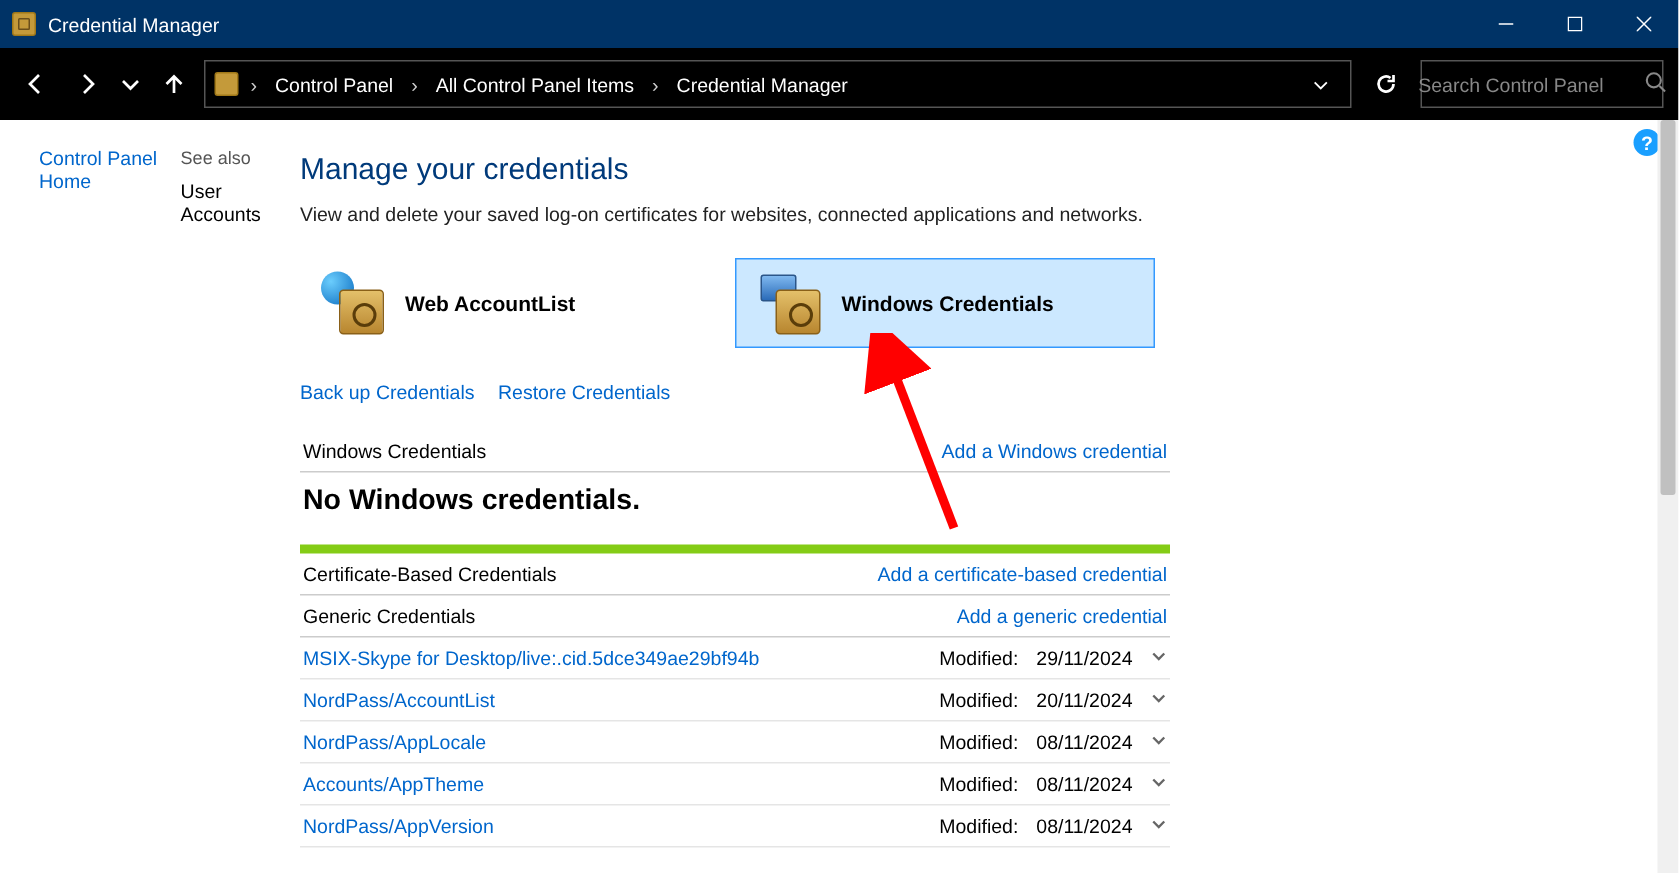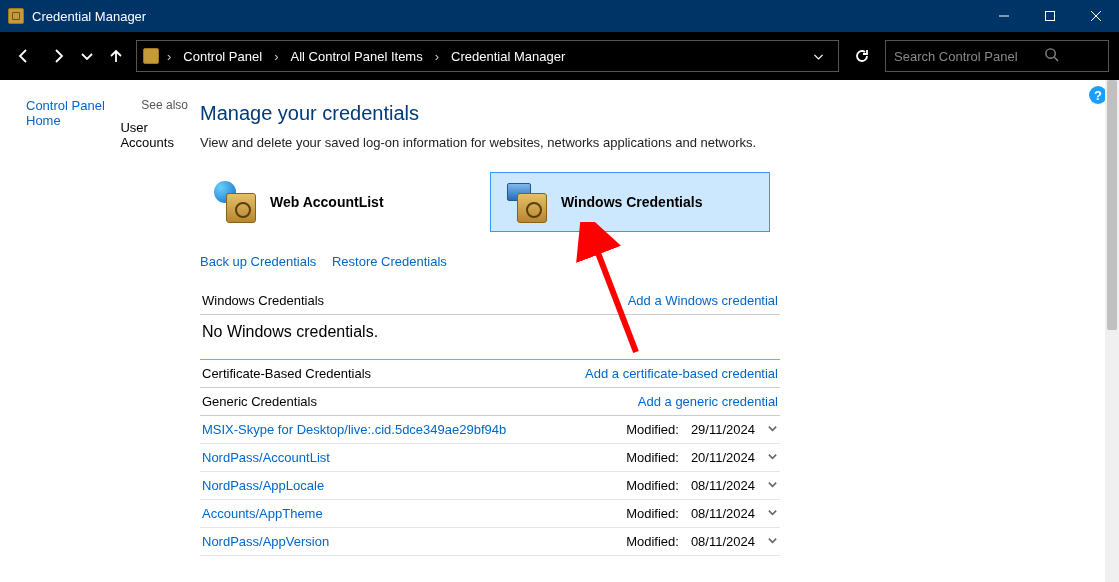--- a/index.html
+++ b/index.html
@@ -58,40 +58,40 @@
   .addr-icon{width:16px;height:16px;background:#c49a3a;border:1px solid #a07818;border-radius:2px;}
   .crumb,.crumb-sep{color:#fff;font-size:13px;}
   .crumb{padding:0 4px;cursor:pointer;}
   .crumb-sep{padding:0 4px;color:#ccc;}
   .addr-spacer{flex:1;}
   .addr-right-btn{width:28px;height:28px;display:flex;align-items:center;justify-content:center;cursor:pointer;}
   .addr-right-btn svg{width:13px;height:13px;stroke:#fff;stroke-width:1.5;fill:none;}
   .refresh-btn{width:34px;height:32px;display:flex;align-items:center;justify-content:center;cursor:pointer;}
   .refresh-btn svg{width:16px;height:16px;stroke:#fff;stroke-width:1.8;fill:none;}
   .search-box{
-    width:224px;height:32px;border:1px solid #555;background:#000;
-    display:flex;align-items:center;padding:0 8px;justify-content:flex-start;
+    width:162px;height:32px;border:1px solid #555;background:#000;
+    display:flex;align-items:center;padding:0 8px;justify-content:center;
   }
   .search-input{
     background:transparent;border:none;color:#ddd;outline:none;font-size:13px;width:150px;
   }
   .search-input::placeholder{color:#888;}
   .search-icon svg{width:15px;height:15px;stroke:#888;stroke-width:1.5;fill:none;}
   
   .content-area{
     display:flex;height:calc(582px - 80px);
     background:#fff;
     position:relative;
   }
   .sidebar{
     width:200px;padding:18px 12px 12px 26px;
     display:flex;justify-content:space-between;
   }
   .cp-home{color:#0066cc;font-size:13px;cursor:pointer;}
-  .see-also{font-size:12px;color:#555;margin-bottom:8px;text-align:right;}
+  .see-also{font-size:12px;color:#555;margin-bottom:8px;}
   .user-accounts{font-size:13px;color:#000;cursor:pointer;}
   .main{flex:1;padding:22px 0 0 0;position:relative;overflow:hidden;}
   .main-inner{width:580px;}
   .page-title{color:#003a7a;font-size:20px;font-weight:400;margin-bottom:10px;}
   .page-desc{font-size:13px;color:#222;margin-bottom:22px;}
   .type-row{display:flex;gap:10px;margin-bottom:22px;}
   .type-card{
     width:280px;height:60px;display:flex;align-items:center;gap:14px;
     padding:0 14px;cursor:pointer;
   }
@@ -105,21 +105,21 @@
   .monitor{width:24px;height:18px;background:linear-gradient(#7fb8ef,#2a6bb8);border:1px solid #2a5589;border-radius:2px;position:absolute;top:2px;left:2px;}
   .card-label{font-size:14px;font-weight:600;color:#000;}
   .links-row{margin-bottom:18px;font-size:13px;}
   .links-row a{color:#0066cc;text-decoration:none;margin-right:12px;cursor:pointer;}
   .section-row{
     display:flex;justify-content:space-between;align-items:center;
     border-bottom:1px solid #ccc;padding:6px 2px;font-size:13px;
   }
   .section-title{color:#000;}
   .section-link{color:#0066cc;text-decoration:none;cursor:pointer;}
-  .empty-msg{padding:8px 2px 18px 2px;font-size:16px;border-bottom:1px solid #84cc16;}
+  .empty-msg{padding:8px 2px 18px 2px;font-size:19px;border-bottom:6px solid #84cc16;font-weight:bold;}
   .cred-row{
     display:flex;justify-content:space-between;align-items:center;
     padding:6px 2px;border-bottom:1px solid #e5e5e5;font-size:13px;
   }
   .cred-name{color:#0066cc;cursor:pointer;}
   .cred-right{display:flex;align-items:center;gap:12px;}
   .cred-mod-label{color:#000;}
   .cred-date{color:#000;}
   .expand-chevron{cursor:pointer;}
   .expand-chevron svg{width:11px;height:11px;stroke:#666;stroke-width:1.7;fill:none;}
@@ -223,21 +223,21 @@
     <div>
       <div class="see-also">See also</div>
       <div class="user-accounts">User Accounts</div>
     </div>
   </div>
 
   <div class="main">
     <div class="help-badge">?</div>
     <div class="main-inner">
       <div class="page-title">Manage your credentials</div>
-      <div class="page-desc">View and delete your saved log-on information for websites, networks applications and networks.</div>
+      <div class="page-desc">View and delete your saved log-on certificates for websites, connected applications and networks.</div>
 
       <div class="type-row">
         <div class="type-card">
           <div class="card-icon">
             <div class="globe"></div>
               <div class="safe"></div>
           </div>
           <div class="card-label">Web AccountList</div>
         </div>
         <div class="type-card selected">

